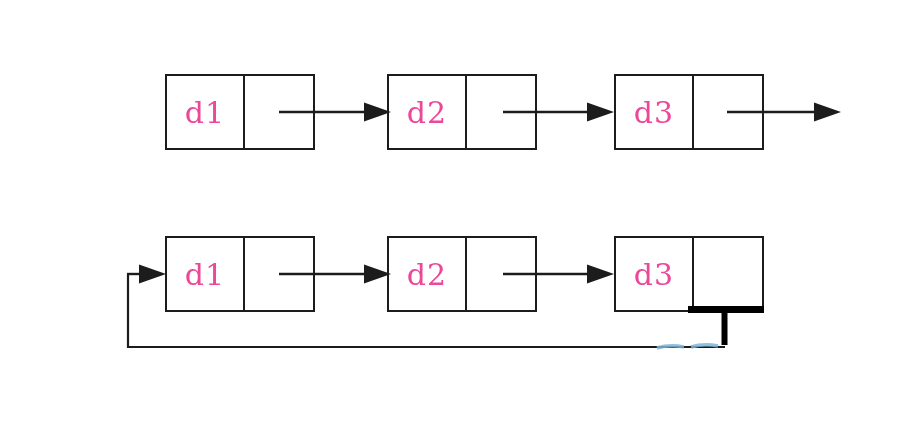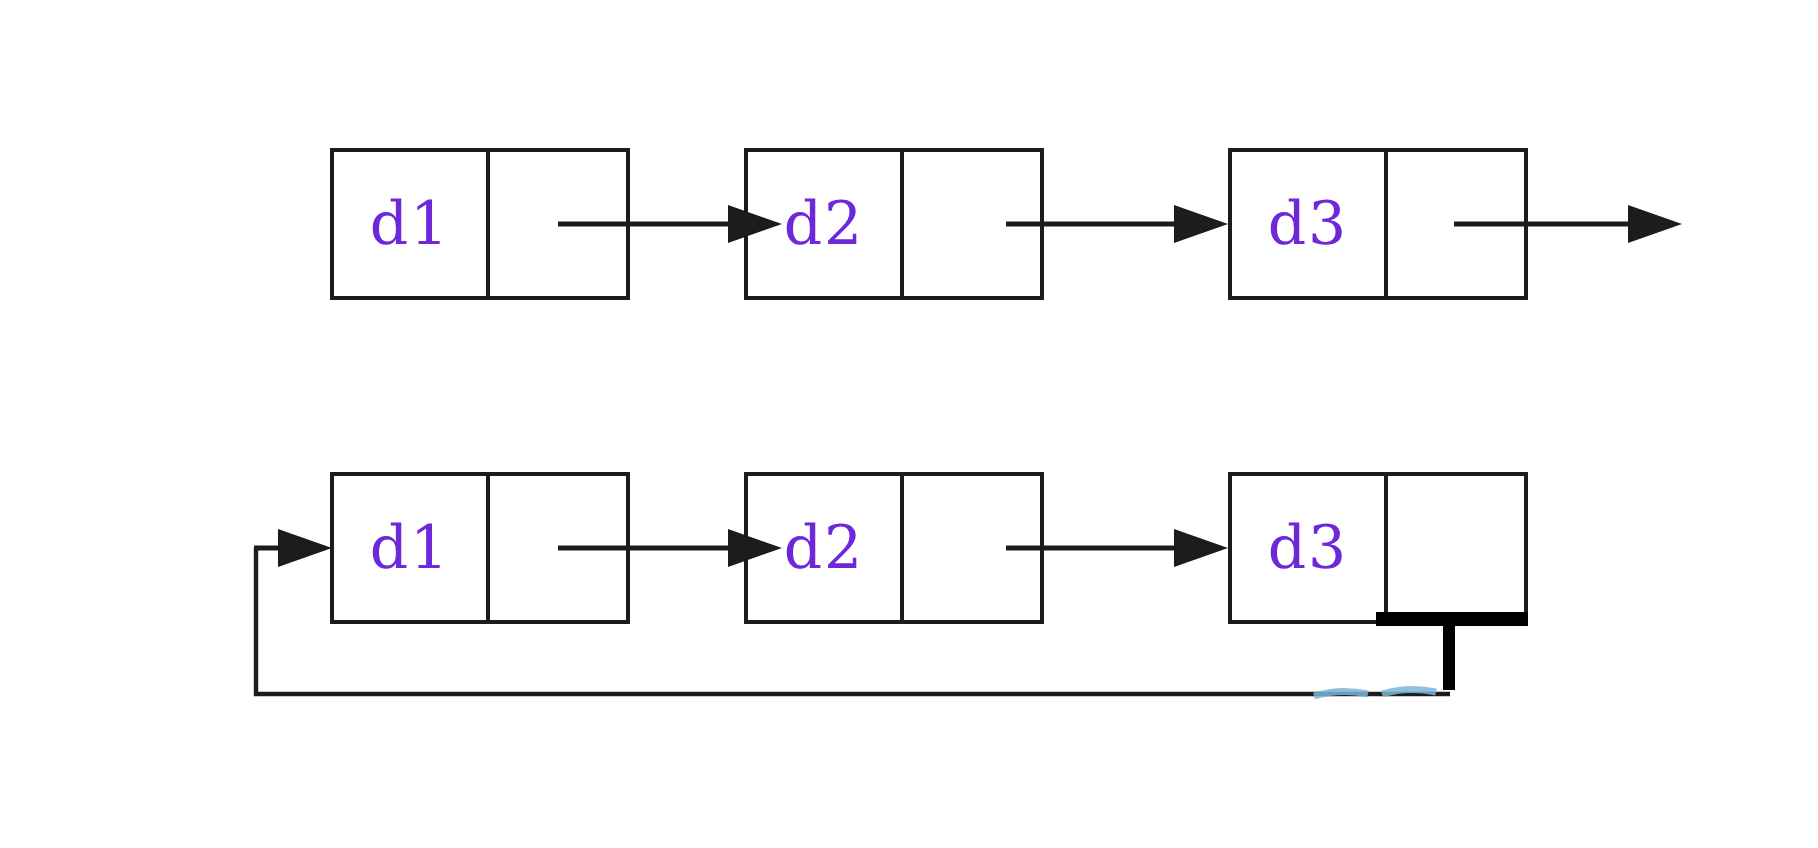--- a/index.html
+++ b/index.html
@@ -20,30 +20,30 @@
     width: 146px;          
     height: 72px;          
     border: 2px solid #1c1c1c;
     background: #ffffff;
     display: flex;
     box-sizing: content-box;
   }
   .row-top    { top: 74px; }
   .row-bottom { top: 236px; }
   .col-1 { left: 165px; }
-  .col-2 { left: 372px; gap: 23px; }
+  .col-2 { left: 387px; gap: 23px; }
   .col-3 { left: 614px; justify-content: flex-end; }
   .cell-data {
     width: 76px;
     border-right: 2px solid #1c1c1c;
     display: flex;
     align-items: center;
     justify-content: center;
     font-size: 30px;
-    color: #6d28d9;
+    color: #ec4899;
     letter-spacing: 1px;
   }
   .cell-ptr {
     flex: 1;
   }
   .arrows {
     position: absolute;
     left: 0;
     top: 0;
     width: 909px;

